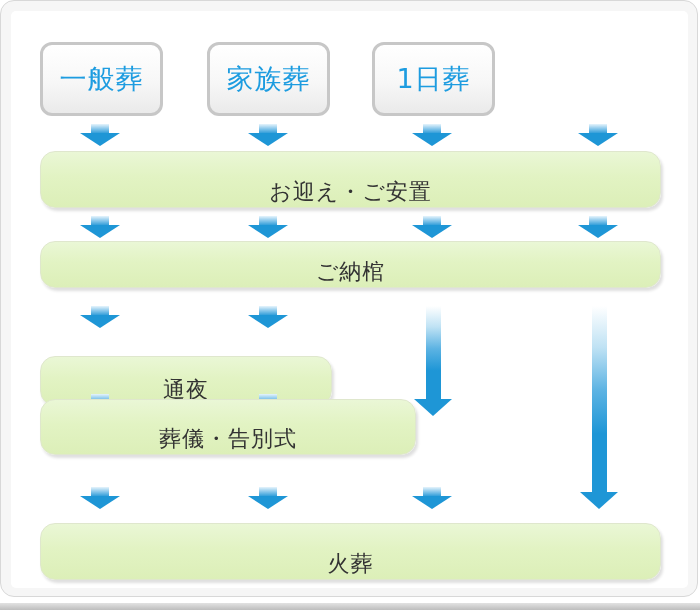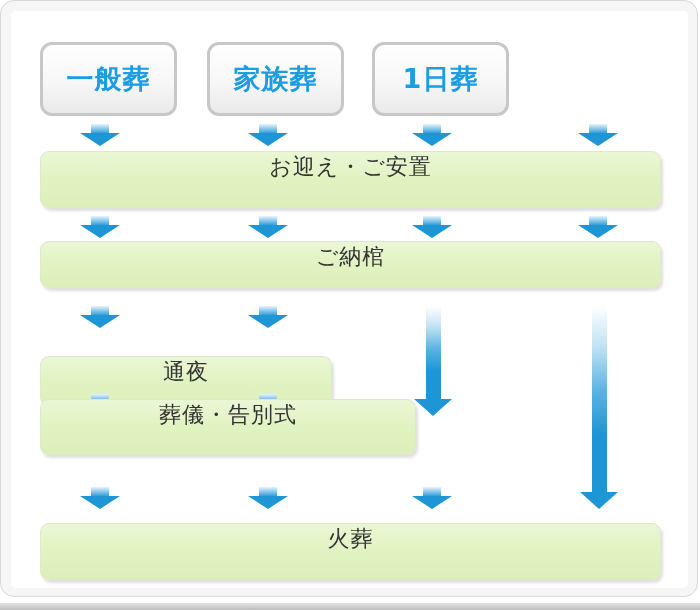--- a/index.html
+++ b/index.html
@@ -16,34 +16,34 @@
   .inner{
     position:absolute;left:11px;top:11px;width:677px;height:577px;
     background:#ffffff;border-radius:5px;
   }
   .bottom-strip{
     position:absolute;left:0;top:603px;width:700px;height:7px;
     background:linear-gradient(180deg,#e2e2e2 0%,#bdbdbd 100%);
   }
   
   .plan-box{
-    position:absolute;top:42px;width:137px;height:74px;box-sizing:border-box;
+    position:absolute;top:42px;width:123px;height:74px;box-sizing:border-box;
     background:linear-gradient(180deg,#ffffff 0%,#f7f7f7 55%,#eaeaea 100%);
     border:3px solid #c7c7c7;border-radius:12px;
     display:flex;align-items:center;justify-content:center;
-    color:#1d9ce0;font-size:27px;font-weight:bold;letter-spacing:1px;
+    color:#1d9ce0;font-size:27px;font-weight:normal;letter-spacing:1px;
     cursor:pointer;
   }
   
   .step-bar{
     position:absolute;left:40px;box-sizing:border-box;
     background:linear-gradient(180deg,#eaf7d6 0%,#e2f3c3 45%,#dcefb8 100%);
-    border:1px solid #dfe7cd;border-radius:9px;
+    border:1px solid #dfe7cd;border-radius:15px;
     box-shadow:2px 3px 3px rgba(0,0,0,0.13);
-    display:flex;align-items:flex-start;justify-content:center;
+    display:flex;align-items:flex-end;justify-content:center;
     color:#333333;font-size:22px;font-weight:500;letter-spacing:1px;
   }
   
   .arrow-sm{position:absolute;width:40px;height:22px;}
   .arrow-sm .stem{
     position:absolute;left:11px;top:0;width:18px;height:10px;
     background:linear-gradient(180deg,#e6f4fc 0%,#8cc9ec 45%,#2196d6 100%);
   }
   .arrow-sm .head{
     position:absolute;left:0;top:9px;width:0;height:0;

